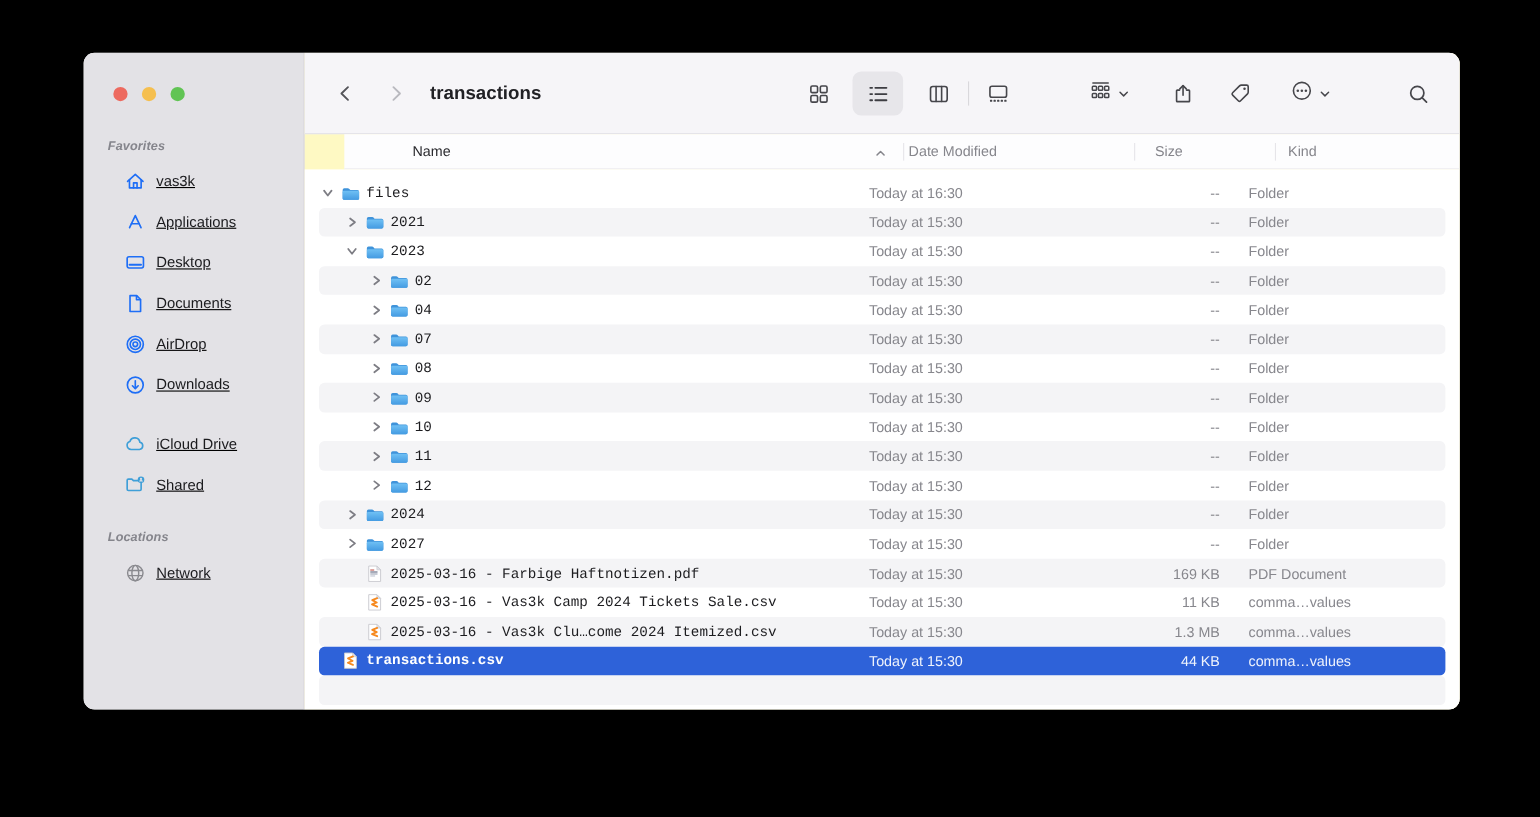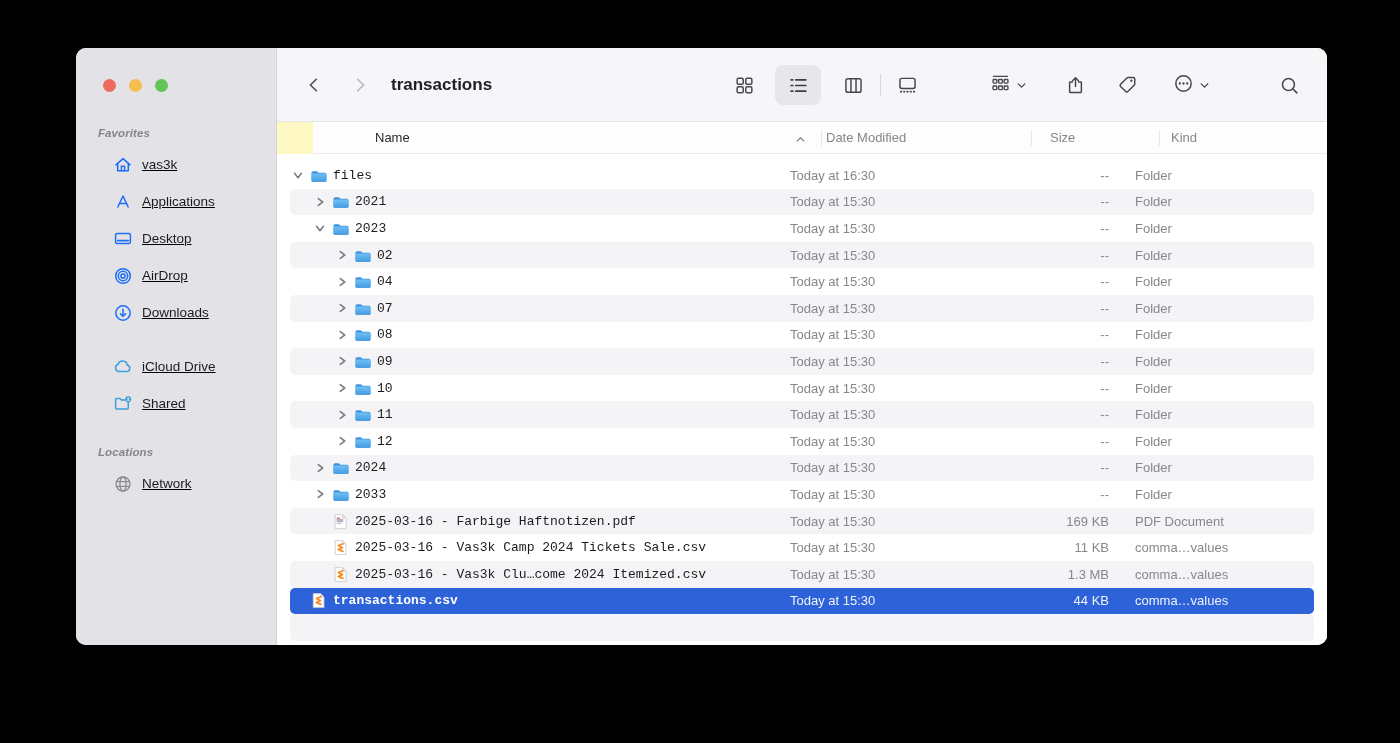--- a/index.html
+++ b/index.html
@@ -120,20 +120,31 @@
                   <path d="M4.8 11.6 H15.2" stroke-width="1.8"></path>
                 </g>
               </svg>
             </span>
             <span class="lb">Desktop</span>
           </div>
           <div class="sb-item">
             <span class="ic">
               <svg width="20" height="20" viewBox="0 0 20 20">
                 <g fill="none" stroke="var(--sb-accent)" stroke-width="1.5" stroke-linecap="round" stroke-linejoin="round">
+                  <path d="M5.2 2.8 H11.3 L14.8 6.3 V17.2 H5.2 Z"></path>
+                  <path d="M11.1 3 V6.5 H14.6"></path>
+                </g>
+              </svg>
+            </span>
+            <span class="lb">Documents</span>
+          </div>
+          <div class="sb-item">
+            <span class="ic">
+              <svg width="20" height="20" viewBox="0 0 20 20">
+                <g fill="none" stroke="var(--sb-accent)" stroke-width="1.5" stroke-linecap="round" stroke-linejoin="round">
                   <circle cx="10" cy="10" r="2.1"></circle>
                   <circle cx="10" cy="10" r="4.7"></circle>
                   <circle cx="10" cy="10" r="7.3"></circle>
                 </g>
               </svg>
             </span>
             <span class="lb">AirDrop</span>
           </div>
           <div class="sb-item">
             <span class="ic">
@@ -644,21 +655,21 @@
                 <defs>
                   <linearGradient id="fgrad" x1="0" y1="0" x2="0" y2="1">
                     <stop offset="0" style="stop-color:var(--f-light,#6fc0f4)"></stop>
                     <stop offset="1" style="stop-color:var(--f-dark,#449be2)"></stop>
                   </linearGradient>
                 </defs>
                 <path d="M1.5 5.7 Q1.5 4.2 3 4.2 H6.3 Q6.9 4.2 7.3 4.6 L8.5 5.8 H15 Q16.5 5.8 16.5 7.3 V13.2 Q16.5 14.7 15 14.7 H3 Q1.5 14.7 1.5 13.2 Z" fill="#3f93da"></path>
                 <rect x="1.5" y="6.5" width="15" height="8.2" rx="1.3" fill="url(#fgrad)"></rect>
               </svg>
             </span>
-            <span class="fname">2033</span>
+            <span class="fname">2027</span>
           </div>
           <div class="cell-date">Today at 15:30</div>
           <div class="cell-size">--</div>
           <div class="cell-kind">Folder</div>
         </div>
         <div class="row alt">
           <div class="cell-name">
             <span class="indent" style="width:22px"></span>
             <span class="disc"></span>
             <span class="ficon">

